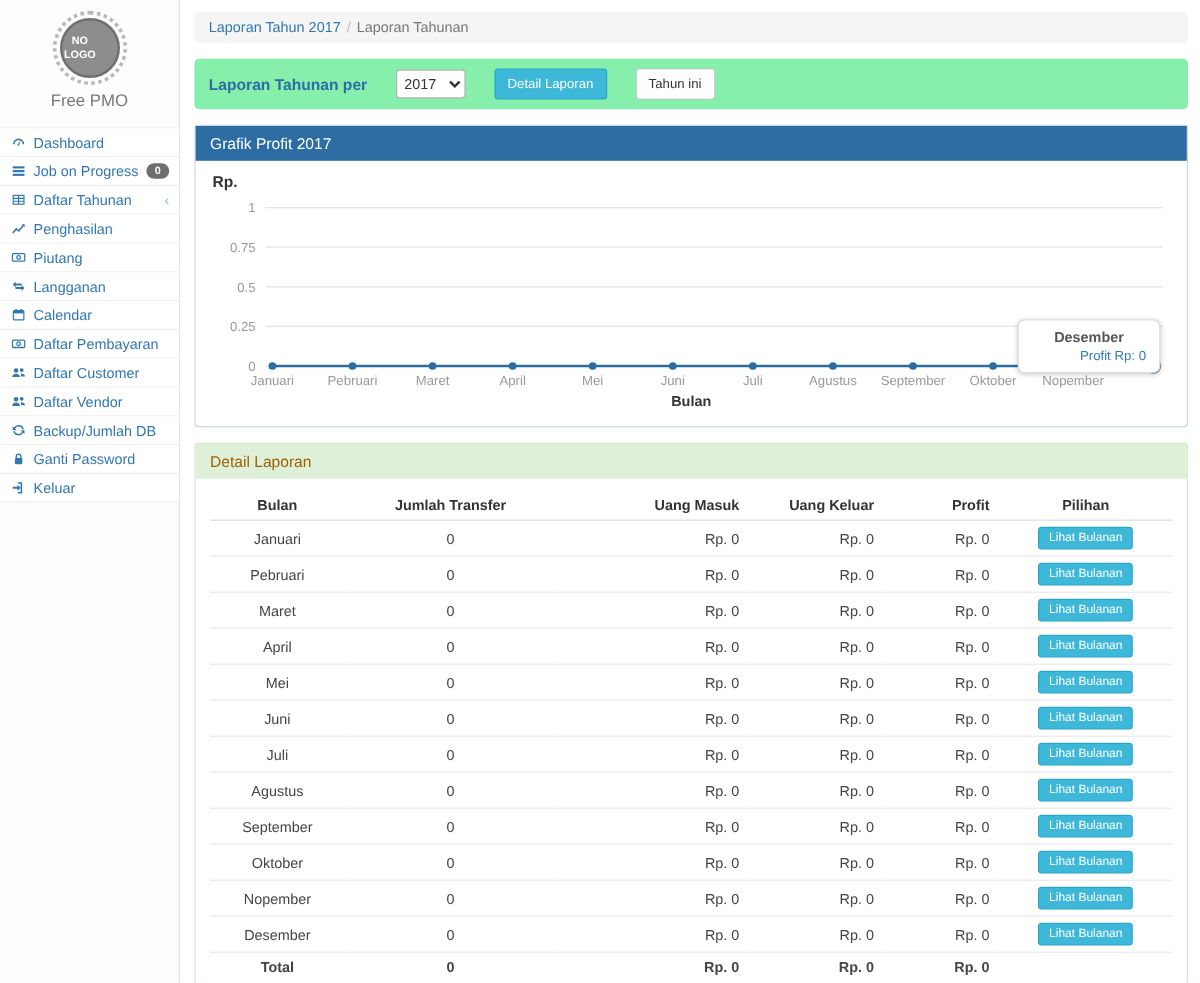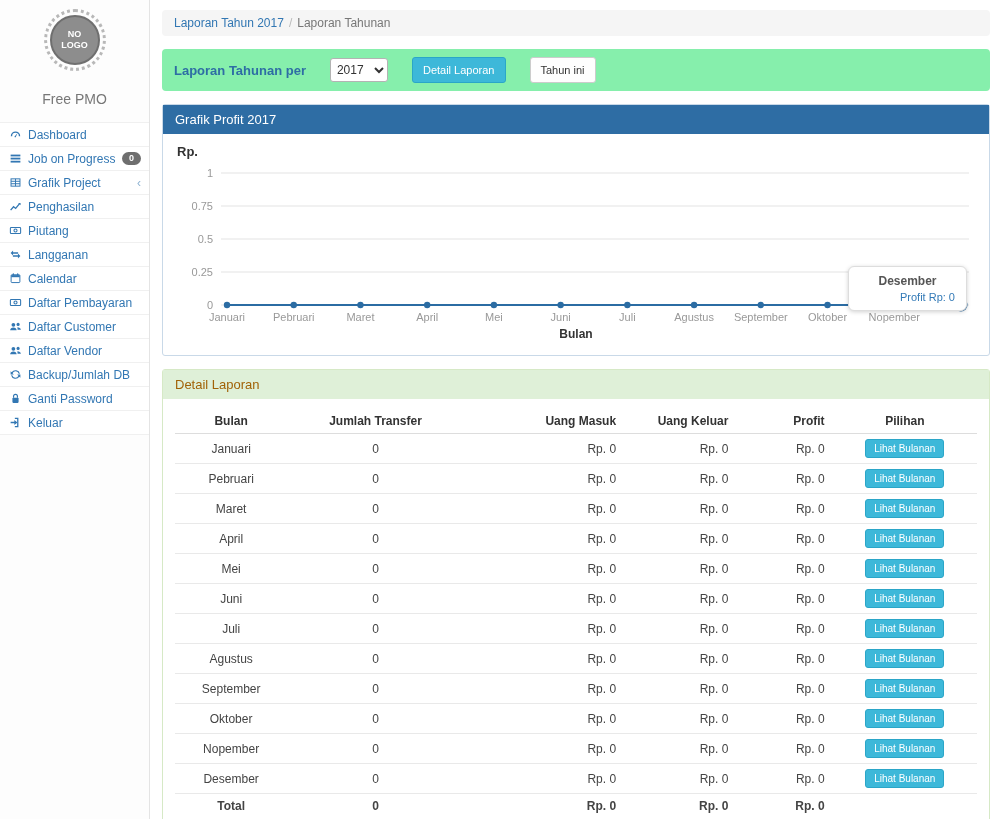--- a/index.html
+++ b/index.html
@@ -6,23 +6,23 @@
   html, body { width: 1000px; height: 819px; overflow: hidden; }
   body { font-family: "Liberation Sans", "DejaVu Sans", sans-serif; background: #fff; color: #333; }
   .app { display: flex; min-height: 779px; }
 
   
   .sidebar { width: 150px; flex: 0 0 150px; background: #fdfdfd; border-right: 1px solid #e4e4e4; }
   .logo-area { text-align: center; padding: 9px 0 6px; }
   .logo-ring { width: 62px; height: 62px; margin: 0 auto; border: 3px dotted #b8b8b8; border-radius: 50%;
                display: flex; align-items: center; justify-content: center; }
   .logo-badge { width: 50px; height: 50px; border-radius: 50%; background: #8d8d8d; border: 2px solid #6f6f6f;
-                display: flex; align-items: center; justify-content: center; }
+                display: flex; align-items: center; justify-content: flex-start; }
   .logo-badge span { color: #fff; font-size: 9px; font-weight: bold; width: 30px; text-align: center; line-height: 1.2; }
-  .brand { margin-top: 20px; color: #777; font-size: 14px; }
+  .brand { margin-top: 4px; color: #777; font-size: 14px; }
   .menu { list-style: none; margin-top: 9px; border-top: 1px solid #f0f0f0; }
   .menu li { display: flex; align-items: center; gap: 6px; padding: 5px 8px; height: 24px;
              border-bottom: 1px solid #f0f0f0; color: #3277b3; font-size: 12px; cursor: pointer; background: #fff; }
   .menu .icon { width: 14px; height: 13px; display: inline-flex; align-items: center; justify-content: center; flex: 0 0 14px; }
   .menu .lbl { white-space: nowrap; }
   .badge { margin-left: auto; background: #6e6e6e; color: #fff; border-radius: 9px; font-size: 9px;
            font-weight: bold; padding: 2px 7px; line-height: 1; }
   .chev { margin-left: auto; color: #8fb3d2; font-size: 12px; line-height: 1; }
 
   
@@ -108,21 +108,21 @@
         </li>
         <li>
           <span class="icon">
             <svg viewBox="0 0 16 16" width="13" height="13" fill="currentColor">
               <g fill="none" stroke="currentColor" stroke-width="1.2">
                 <rect x="2.5" y="3.5" width="11" height="9"></rect>
                 <path d="M2.5 6.5h11M2.5 9.5h11M8 3.5v9"></path>
               </g>
             </svg>
           </span>
-          <span class="lbl">Grafik Project</span>
+          <span class="lbl">Daftar Tahunan</span>
           <span class="chev">‹</span>
         </li>
         <li>
           <span class="icon">
             <svg viewBox="0 0 16 16" width="13" height="13" fill="currentColor">
               <g fill="none" stroke="currentColor" stroke-width="1.6">
                 <path d="M2 12.5l3.6-4.2 2.6 2.1 4.8-5.9"></path>
               </g>
               <path d="M11.2 3.6h3v3z"></path>
             </svg>

